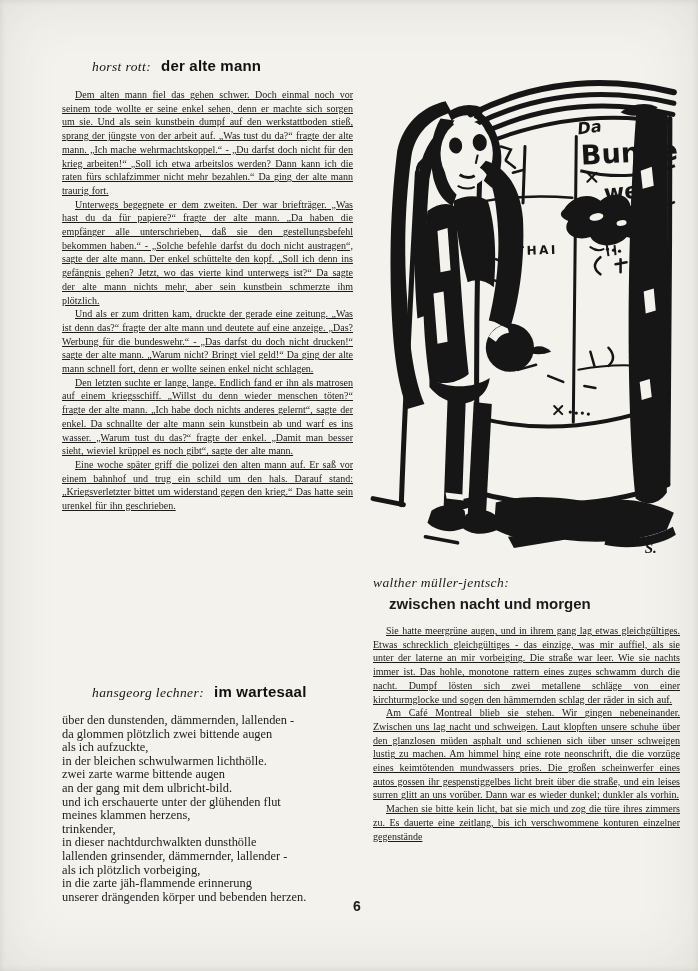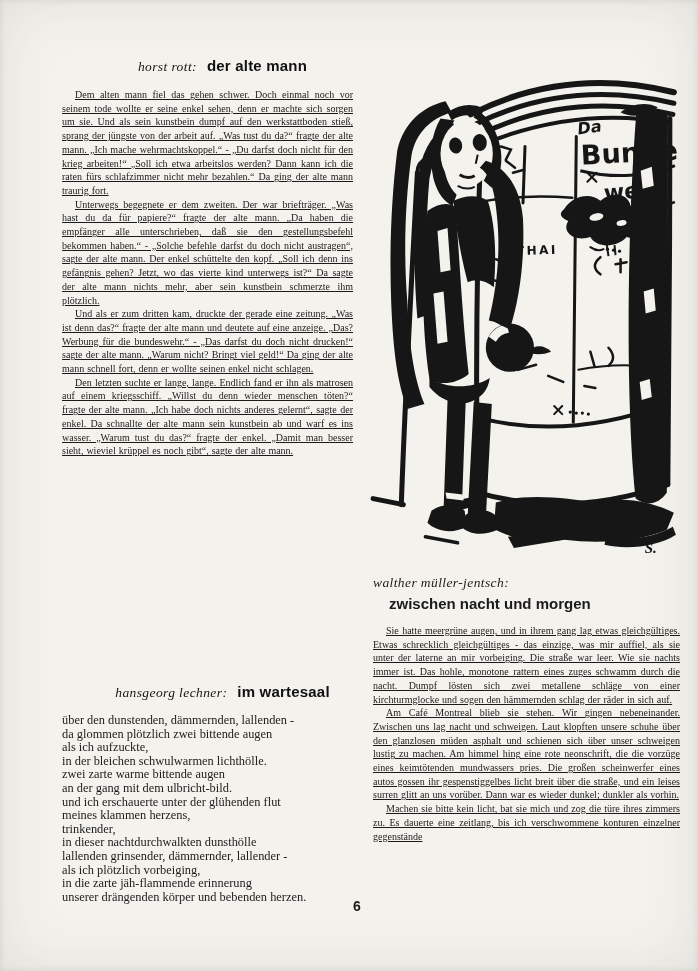--- a/index.html
+++ b/index.html
@@ -9,21 +9,21 @@
     font-family:"Liberation Serif", serif;
   }
   .page {
     position:relative; width:698px; height:971px;
     background:#f4f2ed;
     box-shadow: inset 0 0 60px rgba(60,55,45,0.10), inset 0 0 6px rgba(60,55,45,0.12);
     overflow:hidden;
     color:#1b1b1b;
   }
   section { position:absolute; }
-  .heading { white-space:nowrap; margin-bottom:13px; margin-left:30px;text-align:center; }
+  .heading { white-space:nowrap; margin-bottom:13px; margin-left:30px; }
   .byline {
     font-style:italic; font-size:13.5px; letter-spacing:0.4px; color:#151515;
   }
   .title {
     font-family:"Liberation Sans", sans-serif; font-weight:bold;
     font-size:15px; letter-spacing:0.2px; margin-left:10px; color:#111;
   }
   .body-text p {
     margin:0; text-indent:13px; text-align:justify;
     font-size:10px; line-height:13.7px;
@@ -54,20 +54,21 @@
 
   <section id="story1">
     <div class="heading">
       <span class="byline">horst rott:</span><span class="title">der alte mann</span>
     </div>
     <div class="body-text">
       <p>Dem alten mann fiel das gehen schwer. Doch einmal noch vor seinem tode wollte er seine enkel sehen, denn er machte sich sorgen um sie. Und als sein kunstbein dumpf auf den werkstattboden stieß, sprang der jüngste von der arbeit auf. „Was tust du da?“ fragte der alte mann. „Ich mache wehrmachtskoppel.“ - „Du darfst doch nicht für den krieg arbeiten!“ „Soll ich etwa arbeitslos werden? Dann kann ich die raten fürs schlafzimmer nicht mehr bezahlen.“ Da ging der alte mann traurig fort.</p>
       <p>Unterwegs begegnete er dem zweiten. Der war briefträger. „Was hast du da für papiere?“ fragte der alte mann. „Da haben die empfänger alle unterschrieben, daß sie den gestellungsbefehl bekommen haben.“ - „Solche befehle darfst du doch nicht austragen“, sagte der alte mann. Der enkel schüttelte den kopf. „Soll ich denn ins gefängnis gehen? Jetzt, wo das vierte kind unterwegs ist?“ Da sagte der alte mann nichts mehr, aber sein kunstbein schmerzte ihm plötzlich.</p>
       <p>Und als er zum dritten kam, druckte der gerade eine zeitung. „Was ist denn das?“ fragte der alte mann und deutete auf eine anzeige. „Das? Werbung für die bundeswehr.“ - „Das darfst du doch nicht drucken!“ sagte der alte mann. „Warum nicht? Bringt viel geld!“ Da ging der alte mann schnell fort, denn er wollte seinen enkel nicht schlagen.</p>
       <p>Den letzten suchte er lange, lange. Endlich fand er ihn als matrosen auf einem kriegsschiff. „Willst du denn wieder menschen töten?“ fragte der alte mann. „Ich habe doch nichts anderes gelernt“, sagte der enkel. Da schnallte der alte mann sein kunstbein ab und warf es ins wasser. „Warum tust du das?“ fragte der enkel. „Damit man besser sieht, wieviel krüppel es noch gibt“, sagte der alte mann.</p>
+      <p>Eine woche später griff die polizei den alten mann auf. Er saß vor einem bahnhof und trug ein schild um den hals. Darauf stand: „Kriegsverletzter bittet um widerstand gegen den krieg.“ Das hatte sein urenkel für ihn geschrieben.</p>
     </div>
   </section>
 
   <figure id="illustration">
     <svg viewBox="0 0 312 515">
 
       <g fill="none" stroke="#161616" stroke-linecap="round">
 
         <path d="M113,92 Q205,52 301,68 L299,432 Q200,464 110,440 Z" fill="#f4f2ed" stroke="none"></path>
 

